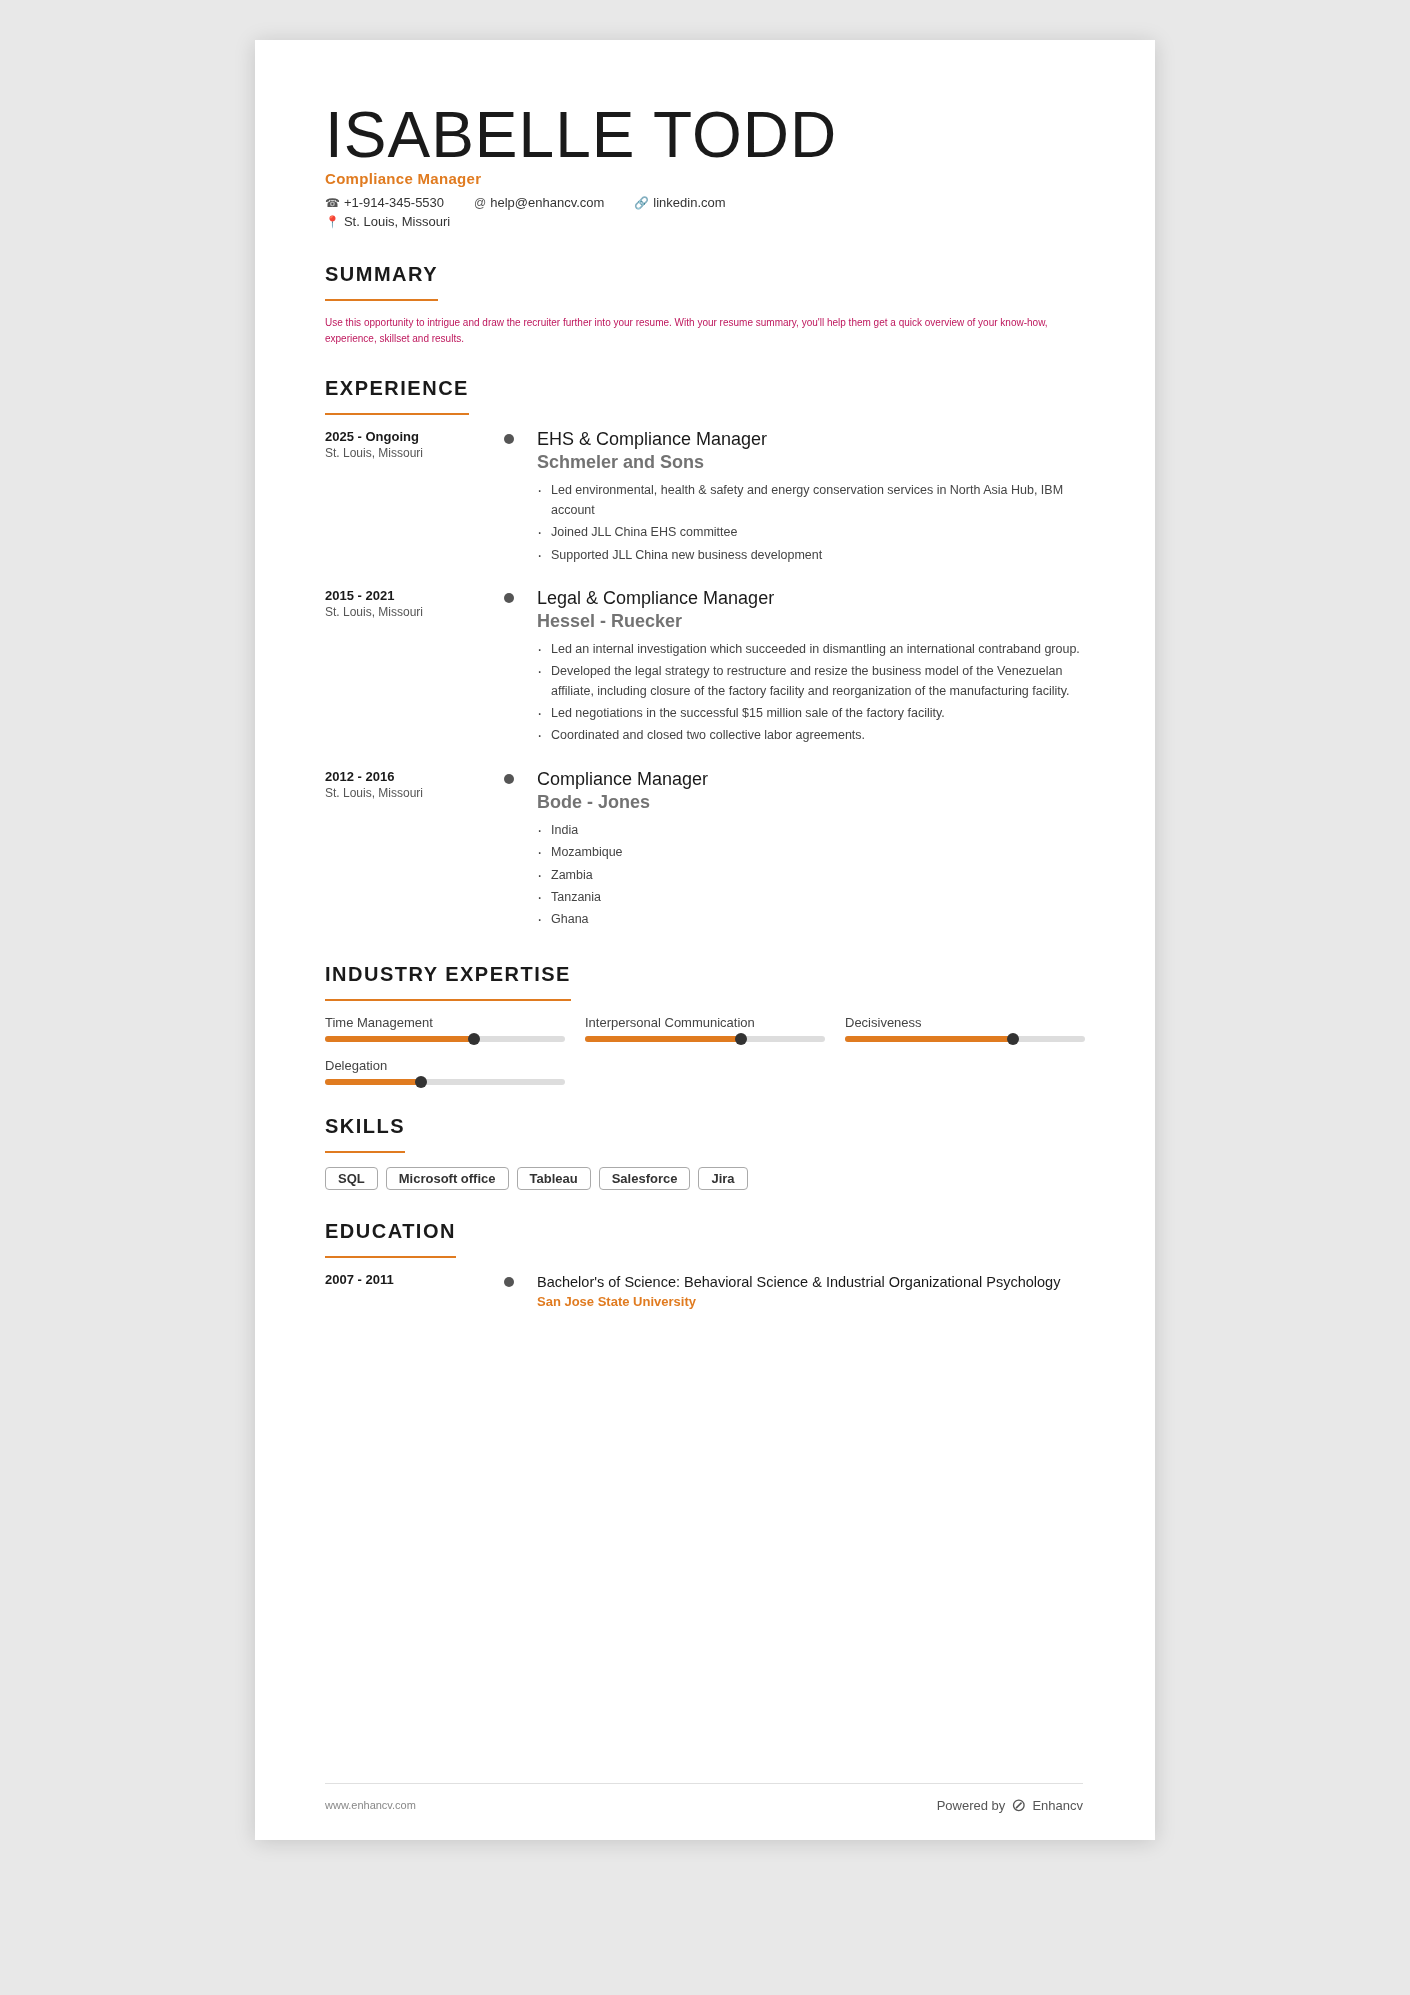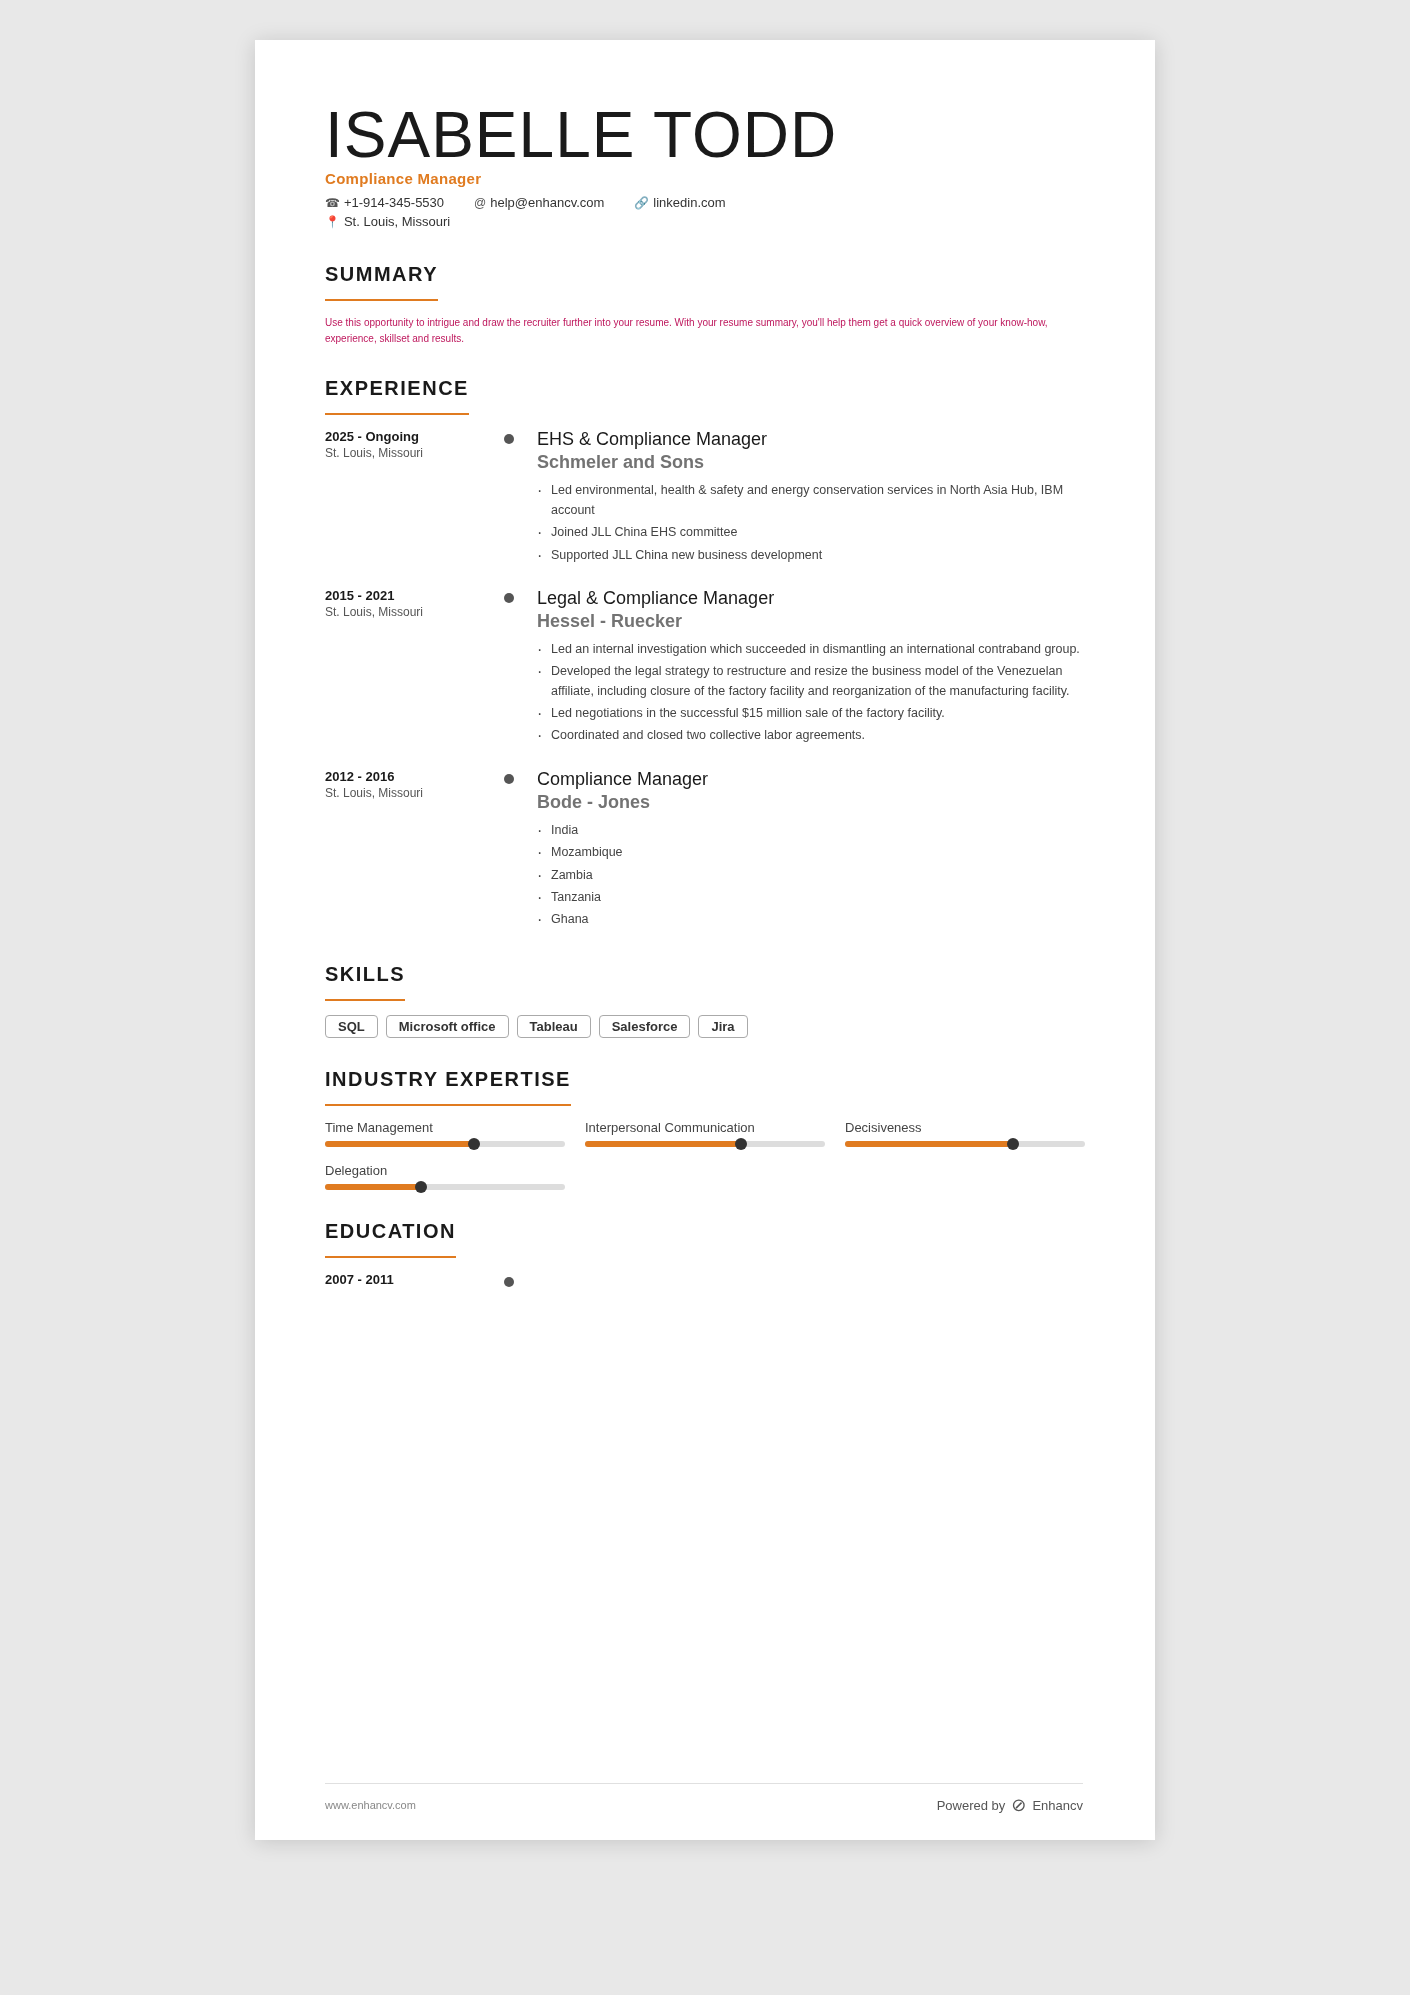--- a/index.html
+++ b/index.html
@@ -363,31 +363,20 @@
               <li>Zambia</li>
               <li>Tanzania</li>
               <li>Ghana</li>
             </ul>
     </div>
   </div>
       </div>
   </div>
 
   <div class="section">
-    <div class="section-title">SKILLS</div>
-    <div class="skills-row" id="skills-row">
-        <span class="skill-badge">SQL</span>
-        <span class="skill-badge">Microsoft office</span>
-        <span class="skill-badge">Tableau</span>
-        <span class="skill-badge">Salesforce</span>
-        <span class="skill-badge">Jira</span>
-      </div>
-  </div>
-
-  <div class="section">
     <div class="section-title">INDUSTRY EXPERTISE</div>
     <div id="expertise-grid">
         <div class="expertise-grid">
     <div class="expertise-item">
       <div class="expertise-label">Time Management</div>
       <div class="expertise-bar-wrap">
         <div class="expertise-bar-fill" style="width:62%"></div>
         <div class="expertise-bar-dot" style="left:calc(62% - 6px)"></div>
       </div>
     </div>
@@ -416,28 +405,43 @@
           <div class="expertise-bar-dot" style="left:calc(40% - 6px)"></div>
         </div>
       </div>
     <div></div>
           <div></div>
         </div>
       </div>
   </div>
 
   <div class="section">
+    <div class="section-title">SKILLS</div>
+    <div class="skills-row" id="skills-row">
+        <span class="skill-badge">SQL</span>
+        <span class="skill-badge">Microsoft office</span>
+        <span class="skill-badge">Tableau</span>
+        <span class="skill-badge">Salesforce</span>
+        <span class="skill-badge">Jira</span>
+      </div>
+  </div>
+
+  <div class="section">
     <div class="section-title">EDUCATION</div>
     <div id="edu-entries">
         <div class="edu-entry">
     <div class="edu-left">
       <div class="edu-date">2007 - 2011</div>
     </div>
     <div class="edu-mid">
       <span class="exp-dot"></span>
+    </div>
+    <div class="edu-right">
+      <div class="edu-degree">Bachelor's of Science: Behavioral Science &amp; Industrial Organizational Psychology</div>
+      <div class="edu-school">San Jose State University</div>
     </div>
   </div>
       </div>
   </div>
 
   <div class="resume-footer">
     <span>www.enhancv.com</span>
     <div class="footer-logo">
       <span>Powered by</span>
       <span class="logo-icon">⊘</span>

